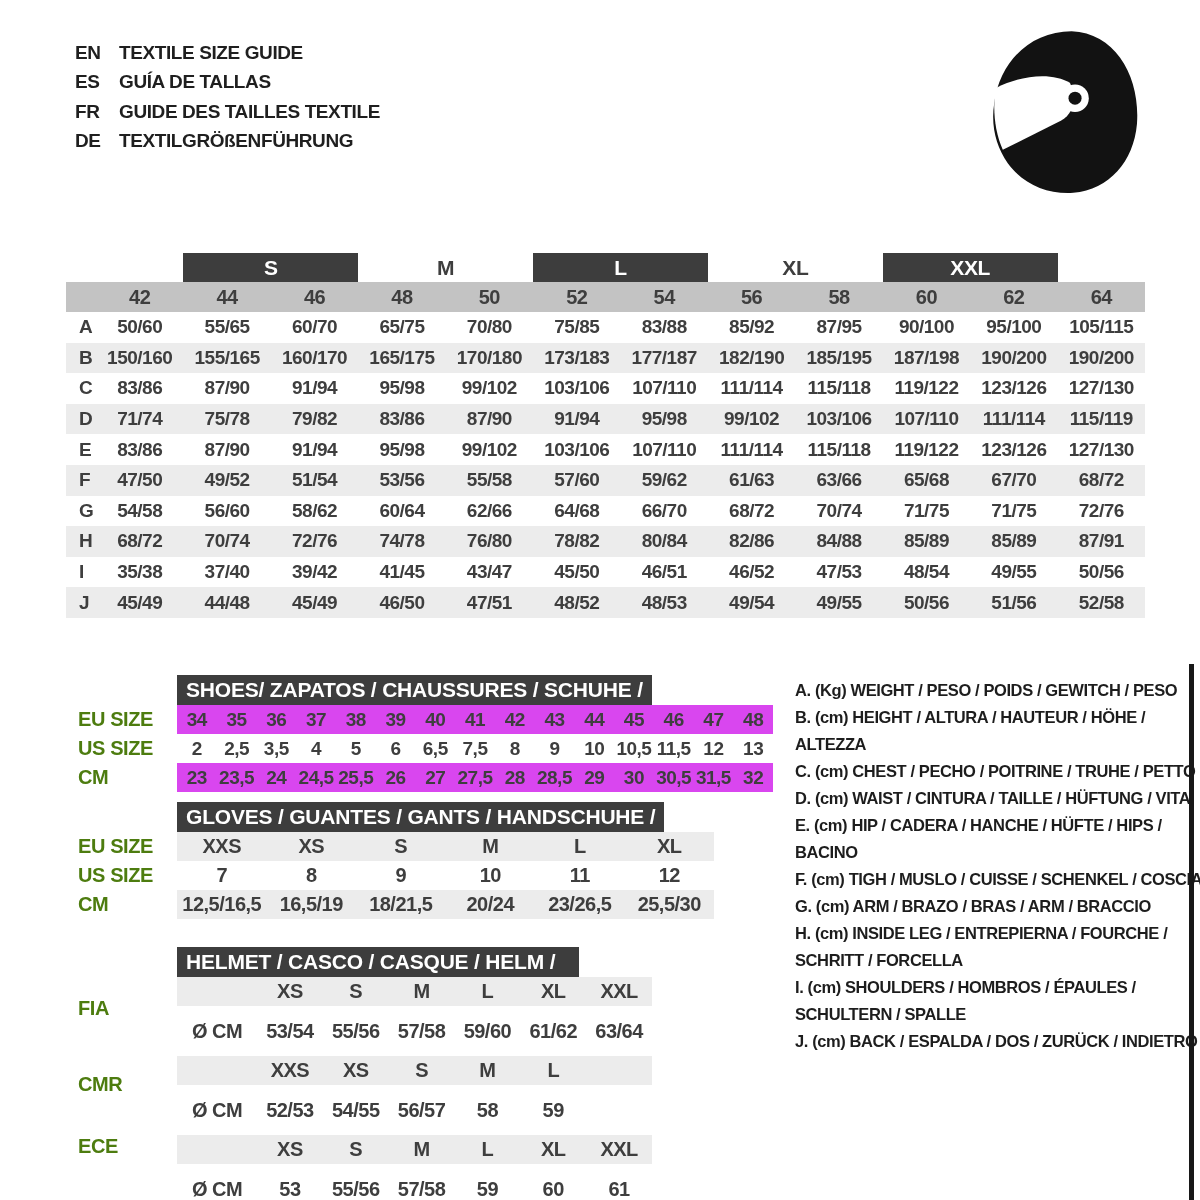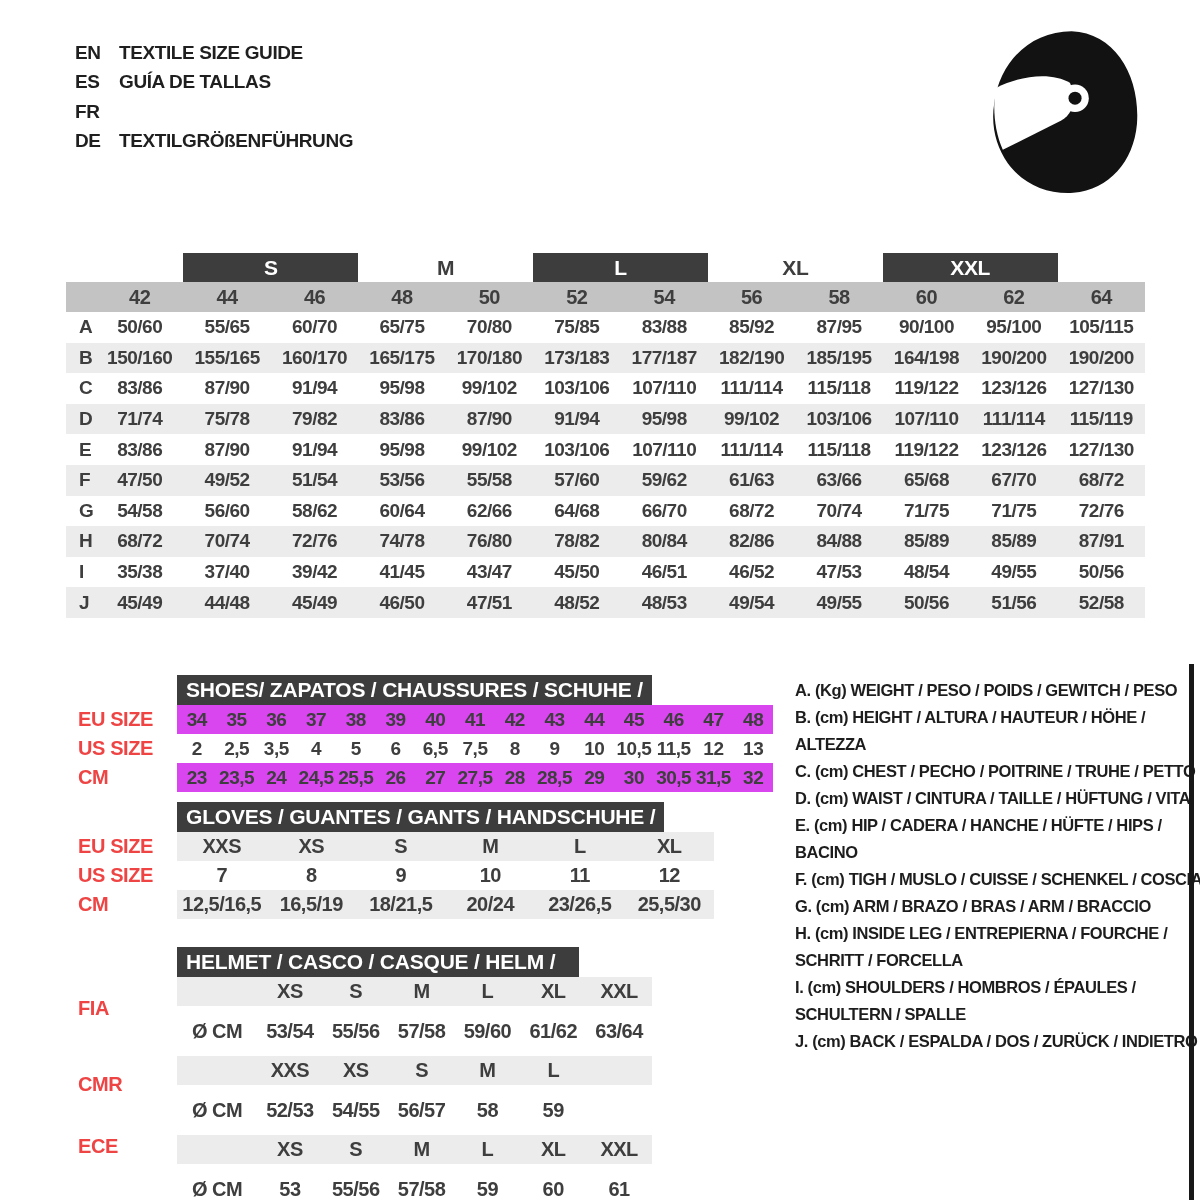--- a/index.html
+++ b/index.html
@@ -50,21 +50,21 @@
 
   
   #helmet-rows{position:absolute;left:177px;top:977px;width:475px}
   .hrow{display:grid;grid-template-columns:80px repeat(6,1fr);align-items:center;
         text-align:center;font-size:20px;letter-spacing:-0.4px}
   .hrow.size{height:29px;background:#ececec}
   .hrow.val{height:50px}
 
   
   .side-label{position:absolute;left:78px;font-size:20px;letter-spacing:-0.4px;
-              height:29px;display:flex;align-items:center;color:#ef4444}
+              height:29px;display:flex;align-items:center;color:#4d7c0f}
 
   
   #legend{position:absolute;left:795px;top:677px;width:410px;color:#1d1d1d}
   .legend-line{font-size:16.5px;line-height:27px;letter-spacing:-0.4px;white-space:pre-line}
 
   
   #edge-line{position:absolute;left:1189px;top:664px;width:5px;height:536px;background:#181818}
 </style>
 </head>
 <body>
@@ -75,20 +75,21 @@
       <div class="lang-row">
         <div class="lang-code">EN</div>
         <div class="lang-title">TEXTILE SIZE GUIDE</div>
       </div>
       <div class="lang-row">
         <div class="lang-code">ES</div>
         <div class="lang-title">GUÍA DE TALLAS</div>
       </div>
       <div class="lang-row">
         <div class="lang-code">FR</div>
+        <div class="lang-title">GUIDE DES TAILLES TEXTILE</div>
       </div>
       <div class="lang-row">
         <div class="lang-code">DE</div>
         <div class="lang-title">TEXTILGRÖßENFÜHRUNG</div>
       </div>
     </div>
 
   <svg id="helmet-icon" width="180" height="172" viewBox="0 0 100 100" aria-hidden="true">
     <path fill="#121212" d="M55 3 C 31 3 13 21 10 45 C 8 58 11 70 18 80 C 27 92 41 98 56 97 C 77 95 91 79 93 57 C 95 30 81 4 55 3 Z"></path>
     <path fill="#ffffff" d="M11 36 C 27 28 44 27 54 33 C 58 41 57 50 49 55 L 15 72 C 10 61 9 47 11 36 Z"></path>
@@ -138,21 +139,21 @@
         <div class="rowlabel">B</div>
         <div class="cell">150/160</div>
         <div class="cell">155/165</div>
         <div class="cell">160/170</div>
         <div class="cell">165/175</div>
         <div class="cell">170/180</div>
         <div class="cell">173/183</div>
         <div class="cell">177/187</div>
         <div class="cell">182/190</div>
         <div class="cell">185/195</div>
-        <div class="cell">164/198</div>
+        <div class="cell">187/198</div>
         <div class="cell">190/200</div>
         <div class="cell">190/200</div>
       </div>
       <div class="trow data-row">
         <div class="rowlabel">C</div>
         <div class="cell">83/86</div>
         <div class="cell">87/90</div>
         <div class="cell">91/94</div>
         <div class="cell">95/98</div>
         <div class="cell">99/102</div>

